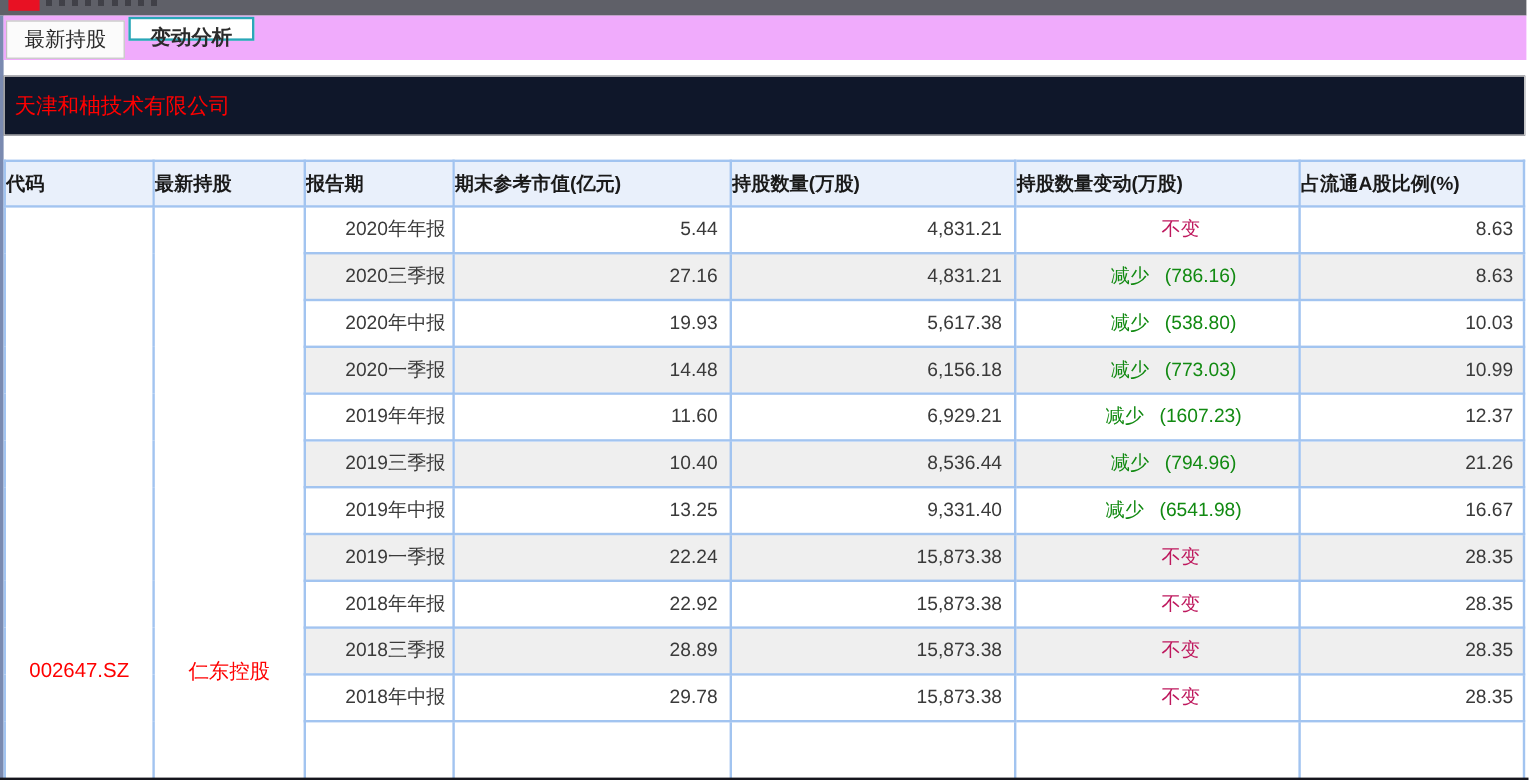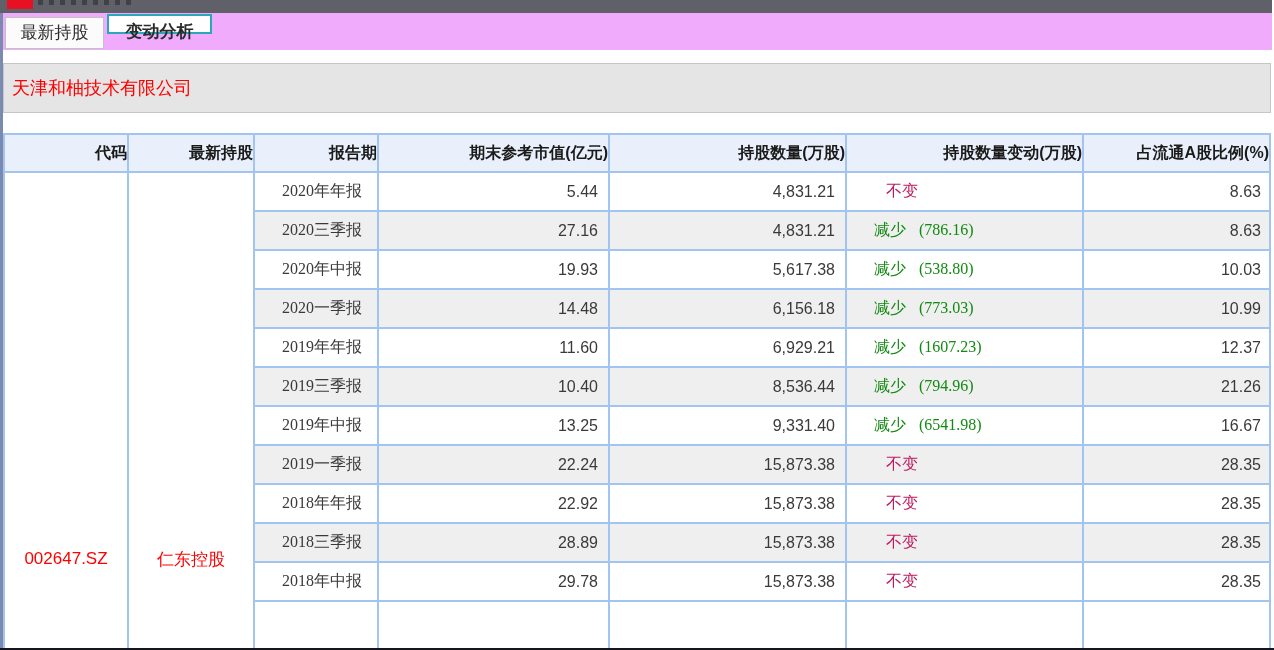--- a/index.html
+++ b/index.html
@@ -25,35 +25,35 @@
     background:#f0abfc; }
   .tab { position:absolute; box-sizing:border-box; text-align:center;
     font-size:17px; color:#2b2b2b; cursor:default; white-space:nowrap; }
   .tab.inactive { left:2px; top:4px; width:99px; height:32px; line-height:30px;
     background:#fbfbfb; border:1px solid #c2c2c2; }
   .tab.active { left:104px; top:1px; width:105px; height:20px; line-height:32px;
     background:#fff; border:2px solid var(--accent_teal,#2aa7b8); font-weight:bold; }
 
   
   .company-box { position:absolute; left:3px; top:63px; width:1268px; height:50px;
-    box-sizing:border-box; border:1px solid #c6c6c6; background:#e5e5e5;
+    box-sizing:border-box; border:1px solid #c6c6c6; background:#0f172a;
     color:var(--red_text,#ff0000); font-size:18px; line-height:48px;
     padding-left:8px; white-space:nowrap; }
 
   
   .table-area { position:absolute; left:3px; top:133px; width:1268px; }
   table { border-collapse:collapse; width:100%; table-layout:fixed;
     font-size:16px; color:#3a3a3a; }
   th,td { border:2px solid var(--grid_border,#a2c4f0); box-sizing:border-box;
     white-space:nowrap; overflow:hidden; padding:0; background:#fff; }
   thead th { background:var(--header_bg,#e9f0fb); height:38px; font-weight:bold;
-    color:#1a1a1a; font-size:16px; text-align:right; }
+    color:#1a1a1a; font-size:16px; text-align:left; }
   tbody td { height:39px; vertical-align:middle; }
   tr.stripe td { background:var(--stripe_bg,#efefef); }
-  td.left  { text-align:left;  padding-left:27px;font-family:Liberation Serif, serif; }
+  td.left  { text-align:center;  padding-left:27px; }
   td.num   { text-align:right; padding-right:10px;padding-left:38px; }
   td.ratio { padding-right:8px; }
   td.code-cell, td.name-cell { text-align:center; color:var(--red_text,#ff0000);
     font-size:17px; background:#fff !important; vertical-align:middle; }
   .chg-label.same { color:#be185d;margin-left:12px; }
   .chg-label.decrease { color:var(--green_decrease,#108c10); }
   .chg-amt { color:var(--green_decrease,#108c10); margin-left:13px; }
   tr.partial td { background:#fff; height:345px; vertical-align:top; }
 </style>
 </head>

